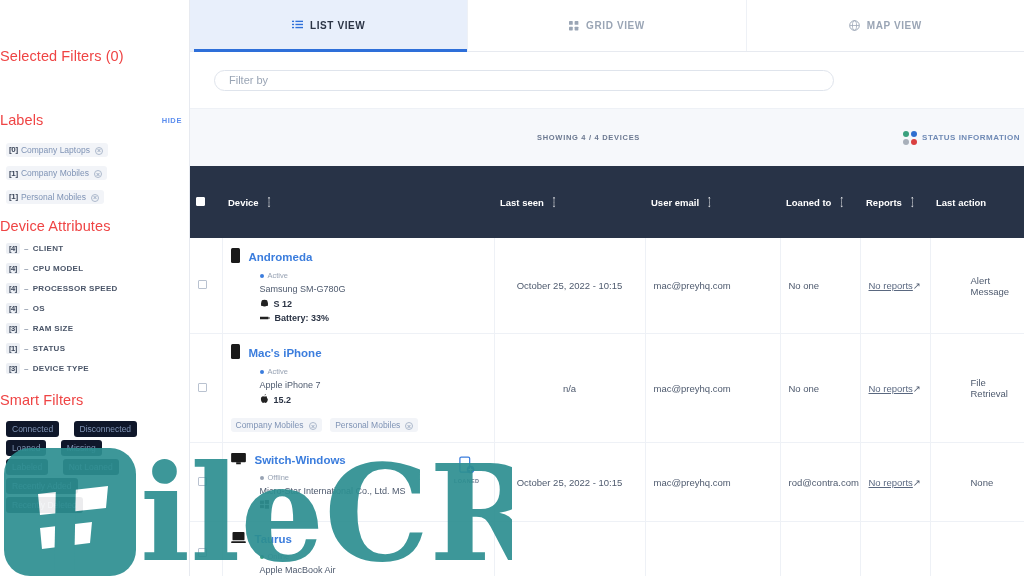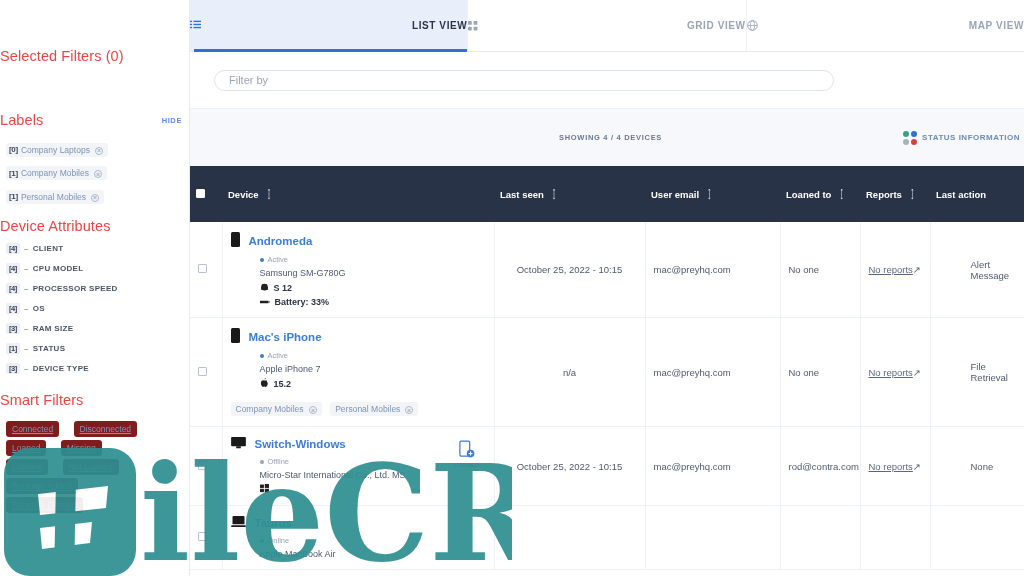--- a/index.html
+++ b/index.html
@@ -73,34 +73,33 @@
     background: #eceff4; border-radius: 2px;
     padding: 1px 3px; margin-right: 4px;
     font-size: 7.5px; letter-spacing: -.4px; color: #3a4559;
   }
   .attr-dash { margin-right: 4px; color: #8c97a8; }
 
   #smart-block { position: absolute; left: 0px; top: 392px; width: 200px; }
   .smart-rows { margin-top: 10px; }
   .smart-chip {
     display: inline-block;
-    background: #7f1d1d; color: #7f93b5;
+    background: #0f172a; color: #7f93b5;
     font-size: 8.5px; border-radius: 3px;
     padding: 3px 6px; margin: 0 4px 0 6px;
     white-space: nowrap;
-    text-decoration: underline;
   }
 
   
   #main { flex: 1 1 auto; height: 576px; position: relative; overflow: hidden; background:#fff; }
 
   
   #tabbar { display: flex; height: 52px; border-bottom: 1px solid #e7eaf0; background: #fff; }
   .tab {
-    flex: 1 1 0; display: flex; align-items: center; justify-content: space-between;
+    flex: 1 1 0; display: flex; align-items: center; justify-content: center;
     gap: 7px; font-size: 10px; letter-spacing: .6px; font-weight: 700;
     color: #9aa5b5; text-transform: uppercase;
     border-right: 1px solid #eef1f6; position: relative; background: #fff;
   }
   .tab:last-child { border-right: none; }
   .tab.active { background: #e8effb; color: #2b3445; }
   .tab.active::after {
     content: ""; position: absolute; left: 4px; right: 0; bottom: -1px; height: 3px; background: #2e6fd9;
   }
   .tab svg { display: block; }
@@ -113,34 +112,34 @@
     font-family: "Liberation Sans", sans-serif; outline: none; background: #fff;
   }
   #filter-input::placeholder { color: #9aa5b5; }
 
   
   #showbar {
     height: 58px; background: #f6f8fb; border-top: 1px solid #eef1f6;
     display: flex; align-items: center; position: relative;
   }
   #showing-text {
-    position: absolute; left: 346px;
+    position: absolute; left: 324px;
     font-size: 7.5px; letter-spacing: .7px; color: #6b7890; text-transform: uppercase; font-weight: 600; padding-left: 23px;
   }
   #status-info { position: absolute; right: 4px; display: flex; align-items: center; gap: 5px; }
   #status-dots { display: grid; grid-template-columns: 6px 6px; gap: 2px; }
   #status-dots i { width: 6px; height: 6px; border-radius: 50%; display: block; }
   #status-label { font-size: 8px; letter-spacing: .5px; color: #6f8ab5; text-transform: uppercase; font-weight: 700; }
 
   
   #tbl { width: 100%; border-collapse: collapse; table-layout: fixed; }
   #tbl thead th {
     background: #283347; color: #ffffff;
     font-size: 9.5px; font-weight: 700; text-align: left;
-    padding: 10px 6px; height: 56px; vertical-align: middle;
+    padding: 10px 6px; height: 72px; vertical-align: middle;
   }
   .th-in { display: flex; align-items: center; gap: 8px; }
   .sortico { display: inline-flex; flex-direction: column; line-height: 5px; color: #fff; font-size: 9px; }
   #tbl tbody td {
     border-bottom: 1px solid #eef1f6; border-right: 1px solid #eef1f6;
     padding: 10px 8px; font-size: 9.5px; color: #4e5a6e; vertical-align: middle;
   }
   #tbl tbody td:last-child { border-right: none; padding-left: 40px; }
   td.c-device { vertical-align: top; padding-top: 12px; position: relative; }
   .dev-head { display: flex; align-items: center; gap: 9px; }

